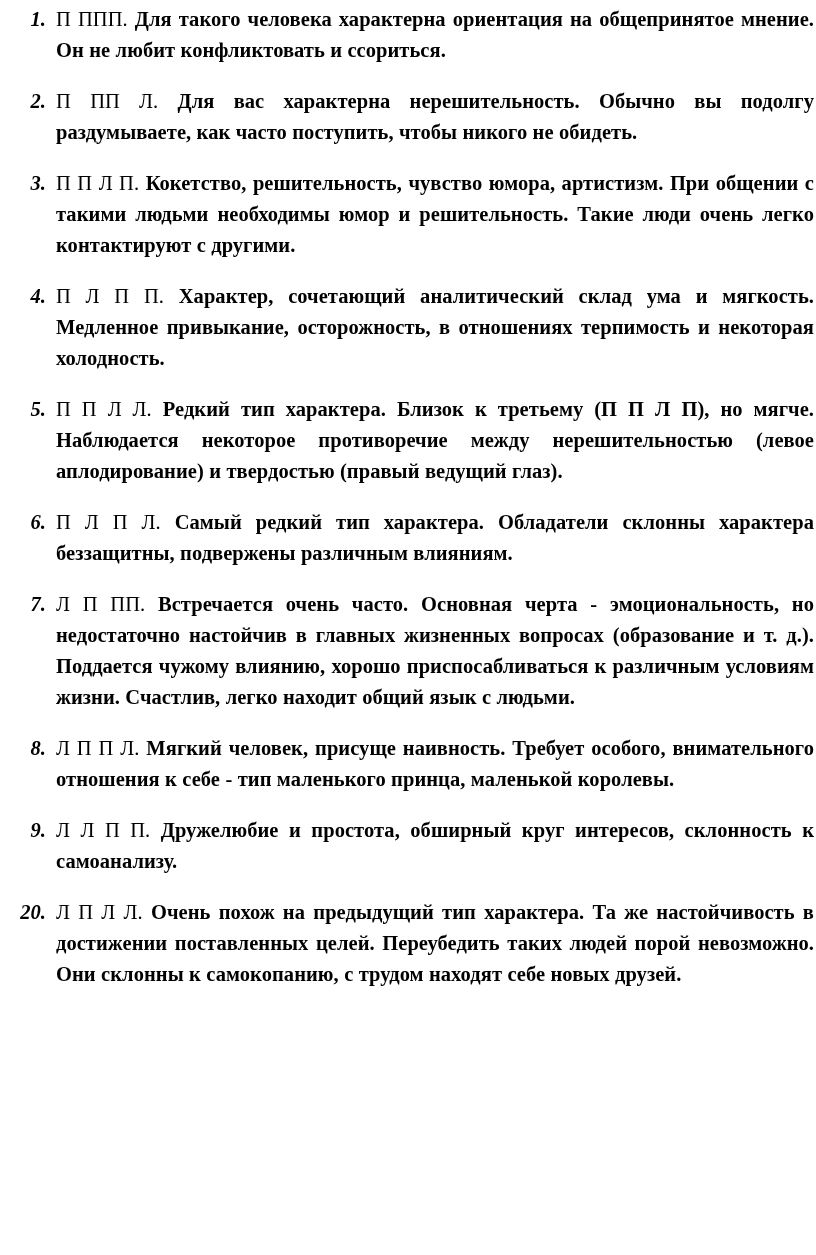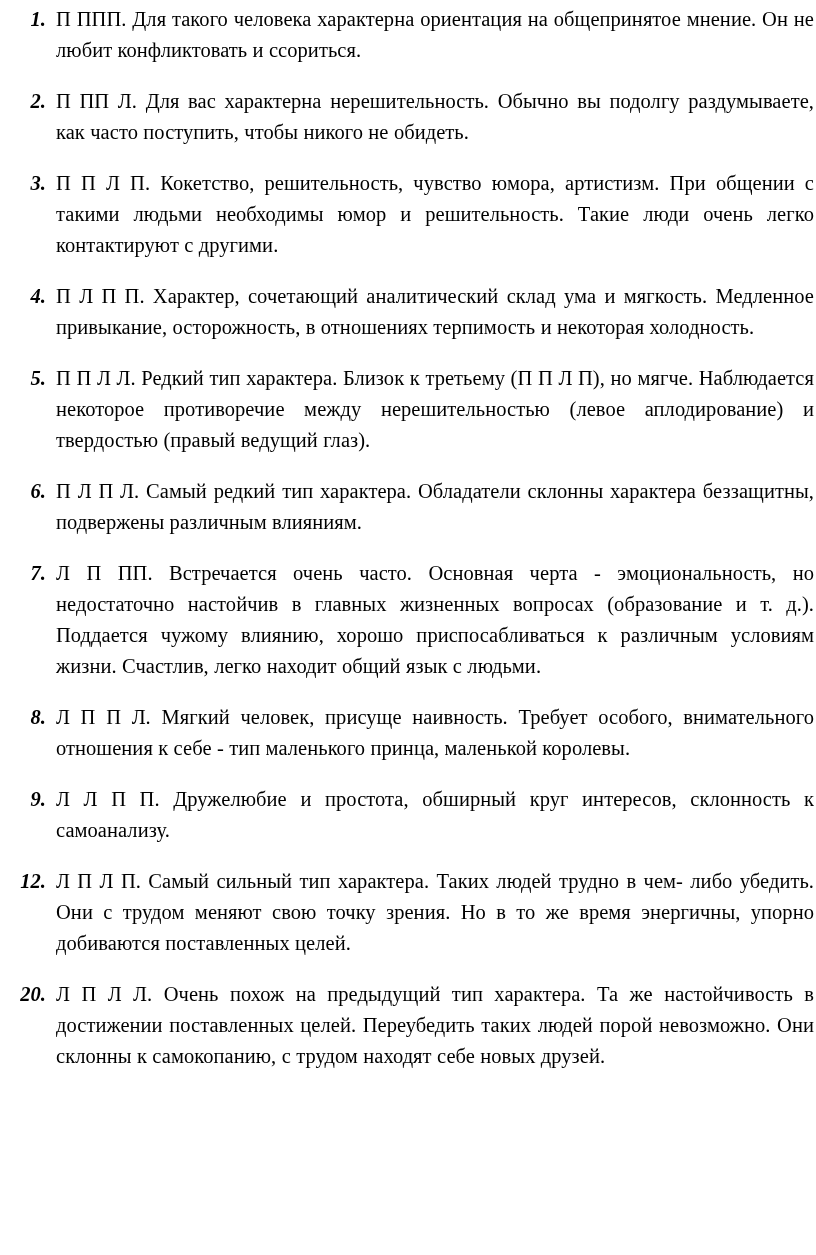--- a/index.html
+++ b/index.html
@@ -49,21 +49,21 @@
     text-align: right;
     font-weight: bold;
     font-style: italic;
     font-size: 20.5px;
     line-height: 31px;
   }
   .code {
     font-weight: normal;
   }
   .body-text {
-    font-weight: normal;
+    font-weight: bold;
   }
   .item p {
     margin: 0;
     text-align: justify;
     text-align-last: left;
   }
 </style>
 </head>
 <body>
 
@@ -110,24 +110,20 @@
       <p><span class="code">Л П П Л.</span> <span class="body-text">Мягкий человек, присуще наивность. Требует особого, внимательного отношения к себе - тип маленького принца, маленькой королевы.</span></p>
     </li>
 
     <li class="item">
       <span class="num">9.</span>
       <p><span class="code">Л Л П П.</span> <span class="body-text">Дружелюбие и простота, обширный круг интересов, склонность к самоанализу.</span></p>
     </li>
 
 
 
-    <li class="item">
-      <span class="num">12.</span>
-      <p><span class="code">Л П Л П.</span> <span class="body-text">Самый сильный тип характера. Таких людей трудно в чем- либо убедить. Они с трудом меняют свою точку зрения. Но в то же время энергичны, упорно добиваются поставленных целей.</span></p>
-    </li>
 
     <li class="item">
       <span class="num">20.</span>
       <p><span class="code">Л П Л Л.</span> <span class="body-text">Очень похож на предыдущий тип характера. Та же настойчивость в достижении поставленных целей. Переубедить таких людей порой невозможно. Они склонны к самокопанию, с трудом находят себе новых друзей.</span></p>
     </li>
 
   </ol>
 </div>
 
 </body></html>

